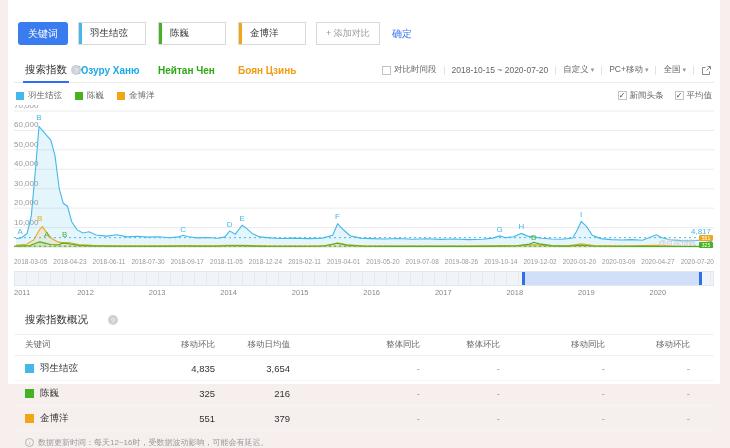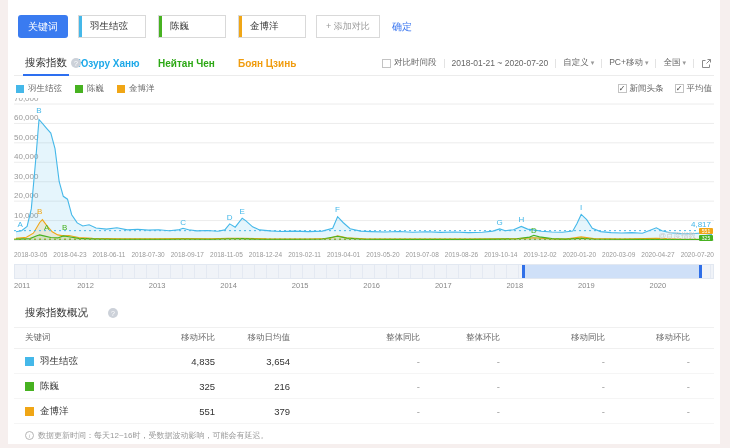--- a/index.html
+++ b/index.html
@@ -2,21 +2,21 @@
 <html><head>
 <meta charset="utf-8">
 <style>
   * { box-sizing: border-box; margin: 0; padding: 0; }
   body {
     width: 730px; height: 448px; margin: 0;
     background: #f6efee;
     font-family: "Liberation Sans", sans-serif;
     overflow: hidden;
   }
-  .main { margin: 0 10px 0 8px; background: #fff; height: 444px; padding: 8px 6px; }
+  .main { margin: 0 10px 0 8px; background: #fff; height: 384px; padding: 15px 6px; }
 
   
   .toolbar { display: flex; align-items: flex-start; gap: 10px; padding: 7px 0 0 4px; height: 43px; }
   .kw-btn { background: #3a7bf0; color: #fff; font-size: 10px; border: none; border-radius: 3px; height: 23px; padding: 0 10px; cursor: pointer; }
   .kw-list { display: flex; gap: 12px; }
   .kw-group { display: flex; flex-direction: column; }
   .kw-box { position: relative; width: 68px; height: 23px; border: 1px solid #d9d9d9; background: #fff; display: flex; align-items: center; padding-left: 11px; font-size: 9.5px; color: #333; }
   .kw-bar { position: absolute; left: 0; top: 0; bottom: 0; width: 3px; }
   .kw-anno { font-weight: bold; font-size: 10px; margin-top: 20px; white-space: nowrap; }
   .add-box { width: 64px; height: 23px; border: 1px solid #d9d9d9; color: #999; font-size: 9px; display: flex; align-items: center; justify-content: center; background: #fff; cursor: pointer; }
@@ -110,21 +110,21 @@
       <span>搜索指数</span>
       <span class="help">?</span>
     </div>
     <div class="underline"></div>
     <div class="pcontrols">
       <span class="ctrl-item">
         <span class="cbx"></span>
         <span>对比时间段</span>
       </span>
       <span class="vsep"></span>
-      <span class="ctrl-item">2018-01-21 ~ 2020-07-20</span>
+      <span class="ctrl-item">2018-10-15 ~ 2020-07-20</span>
       <span class="vsep"></span>
       <span class="ctrl-item">
         <span>自定义</span>
         <span class="caret">▾</span>
       </span>
       <span class="vsep"></span>
       <span class="ctrl-item">
         <span>PC+移动</span>
         <span class="caret">▾</span>
       </span>

